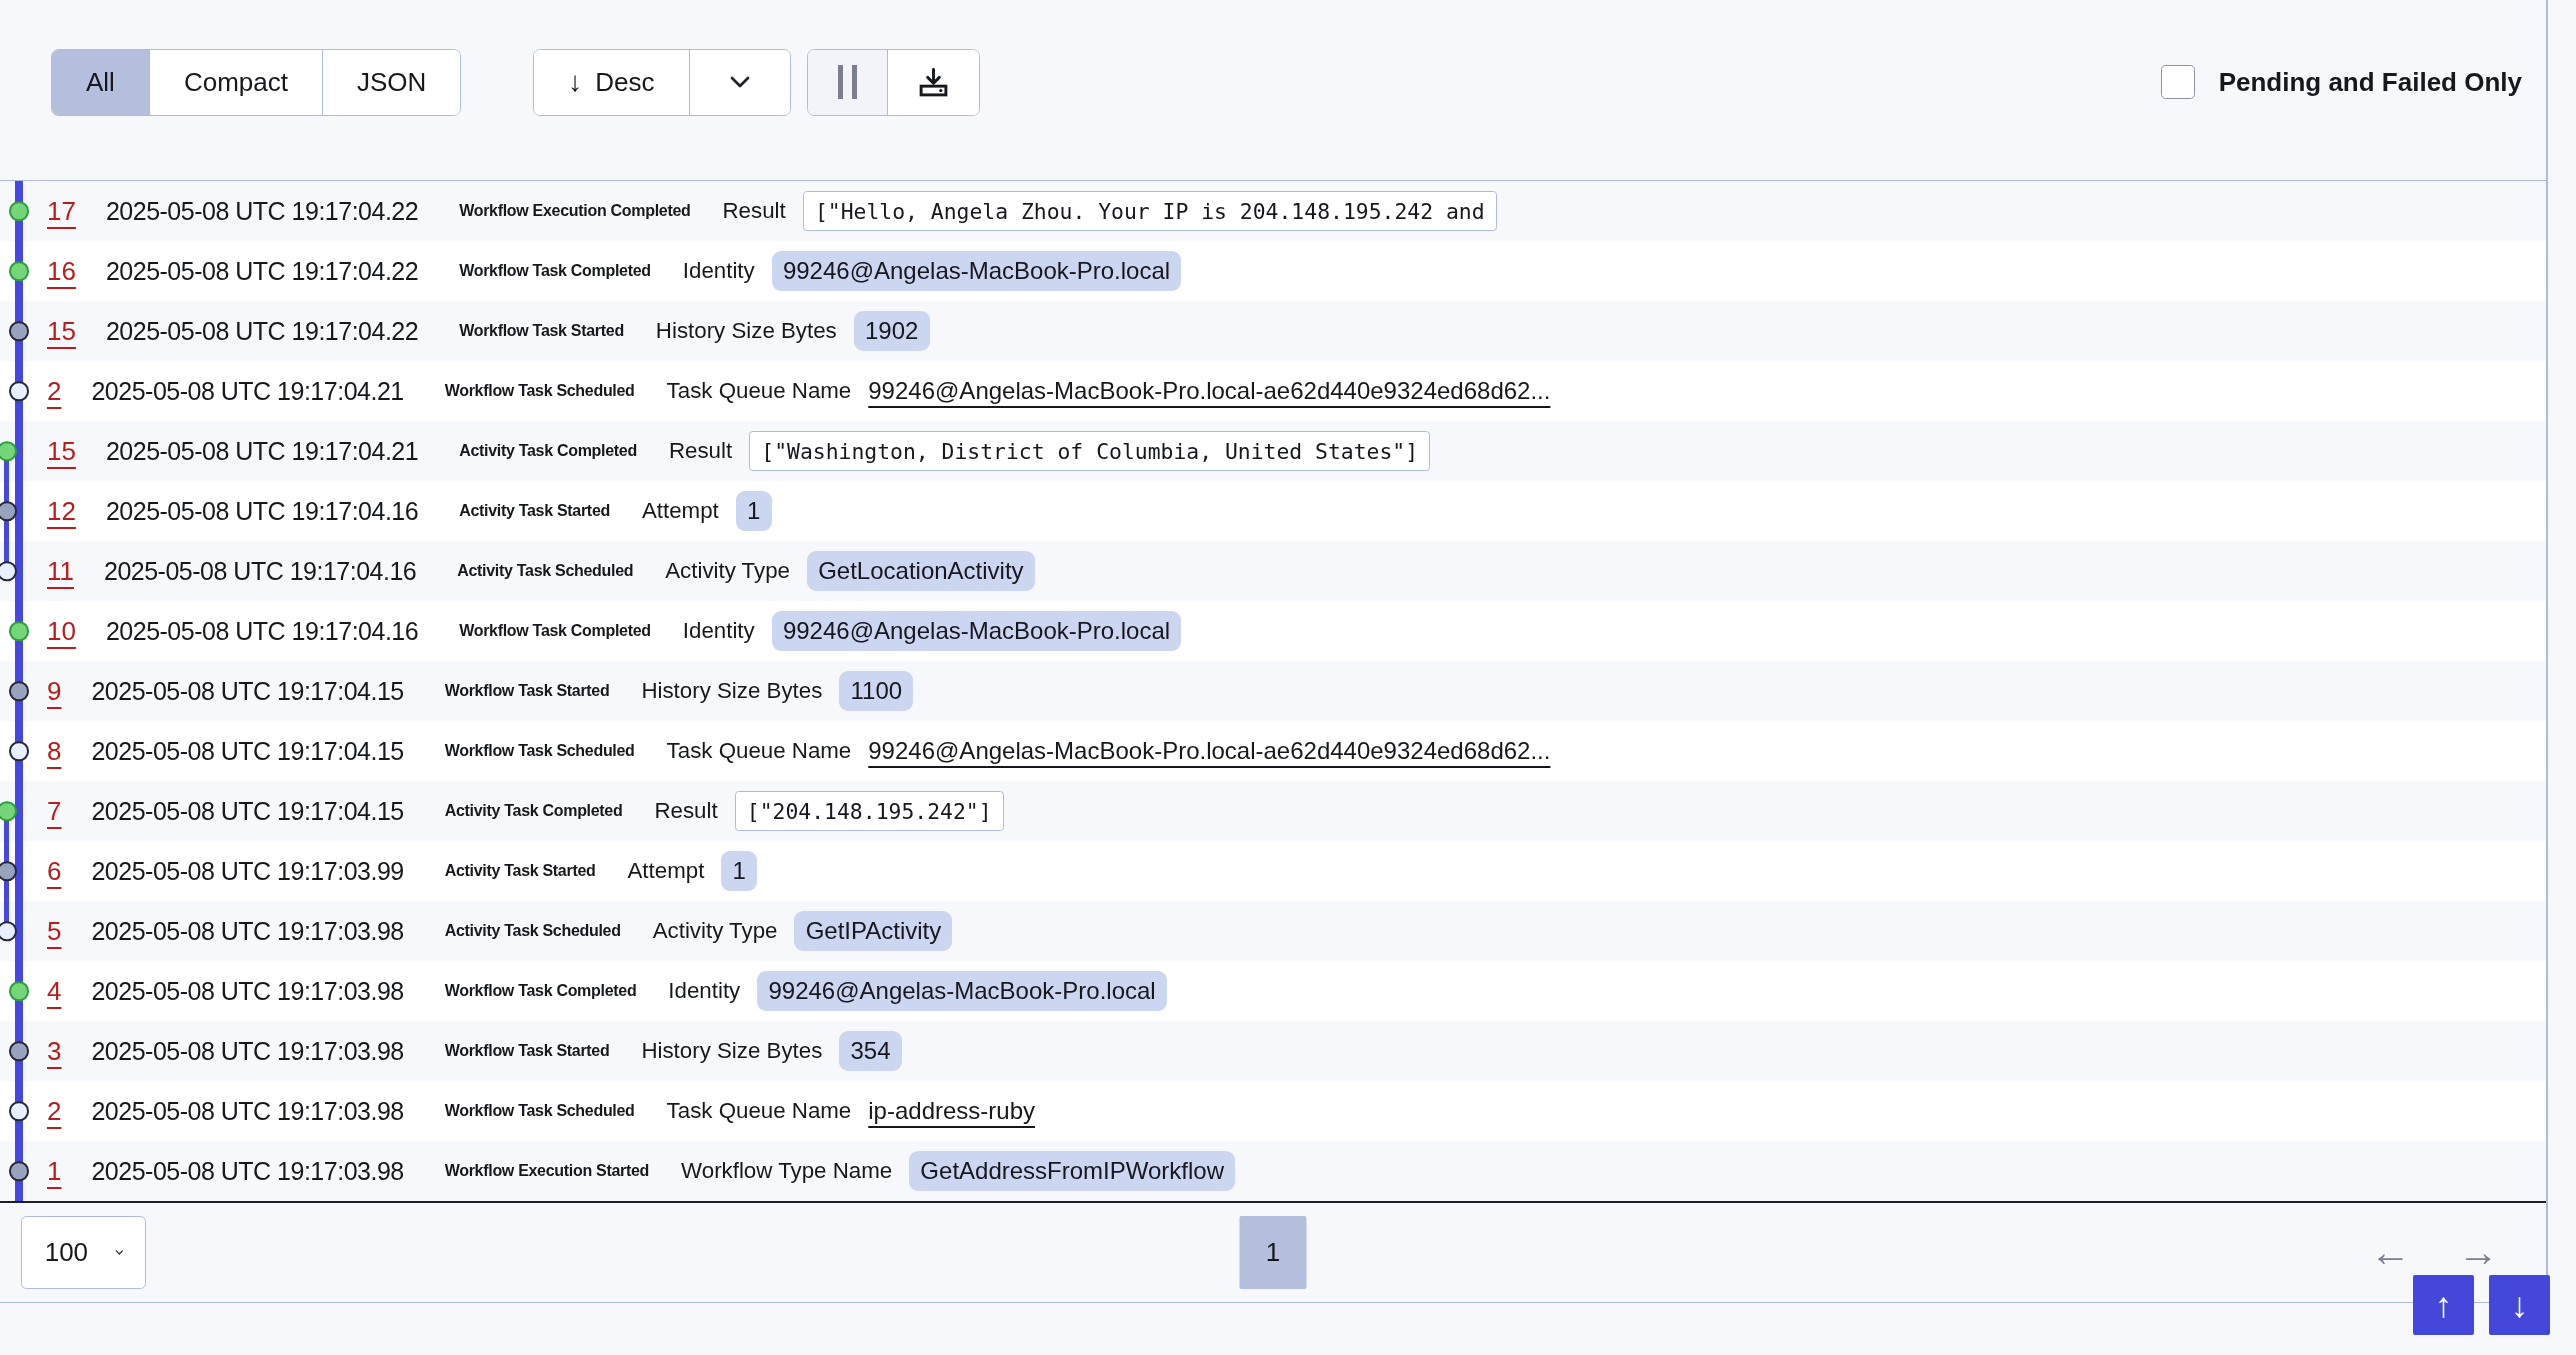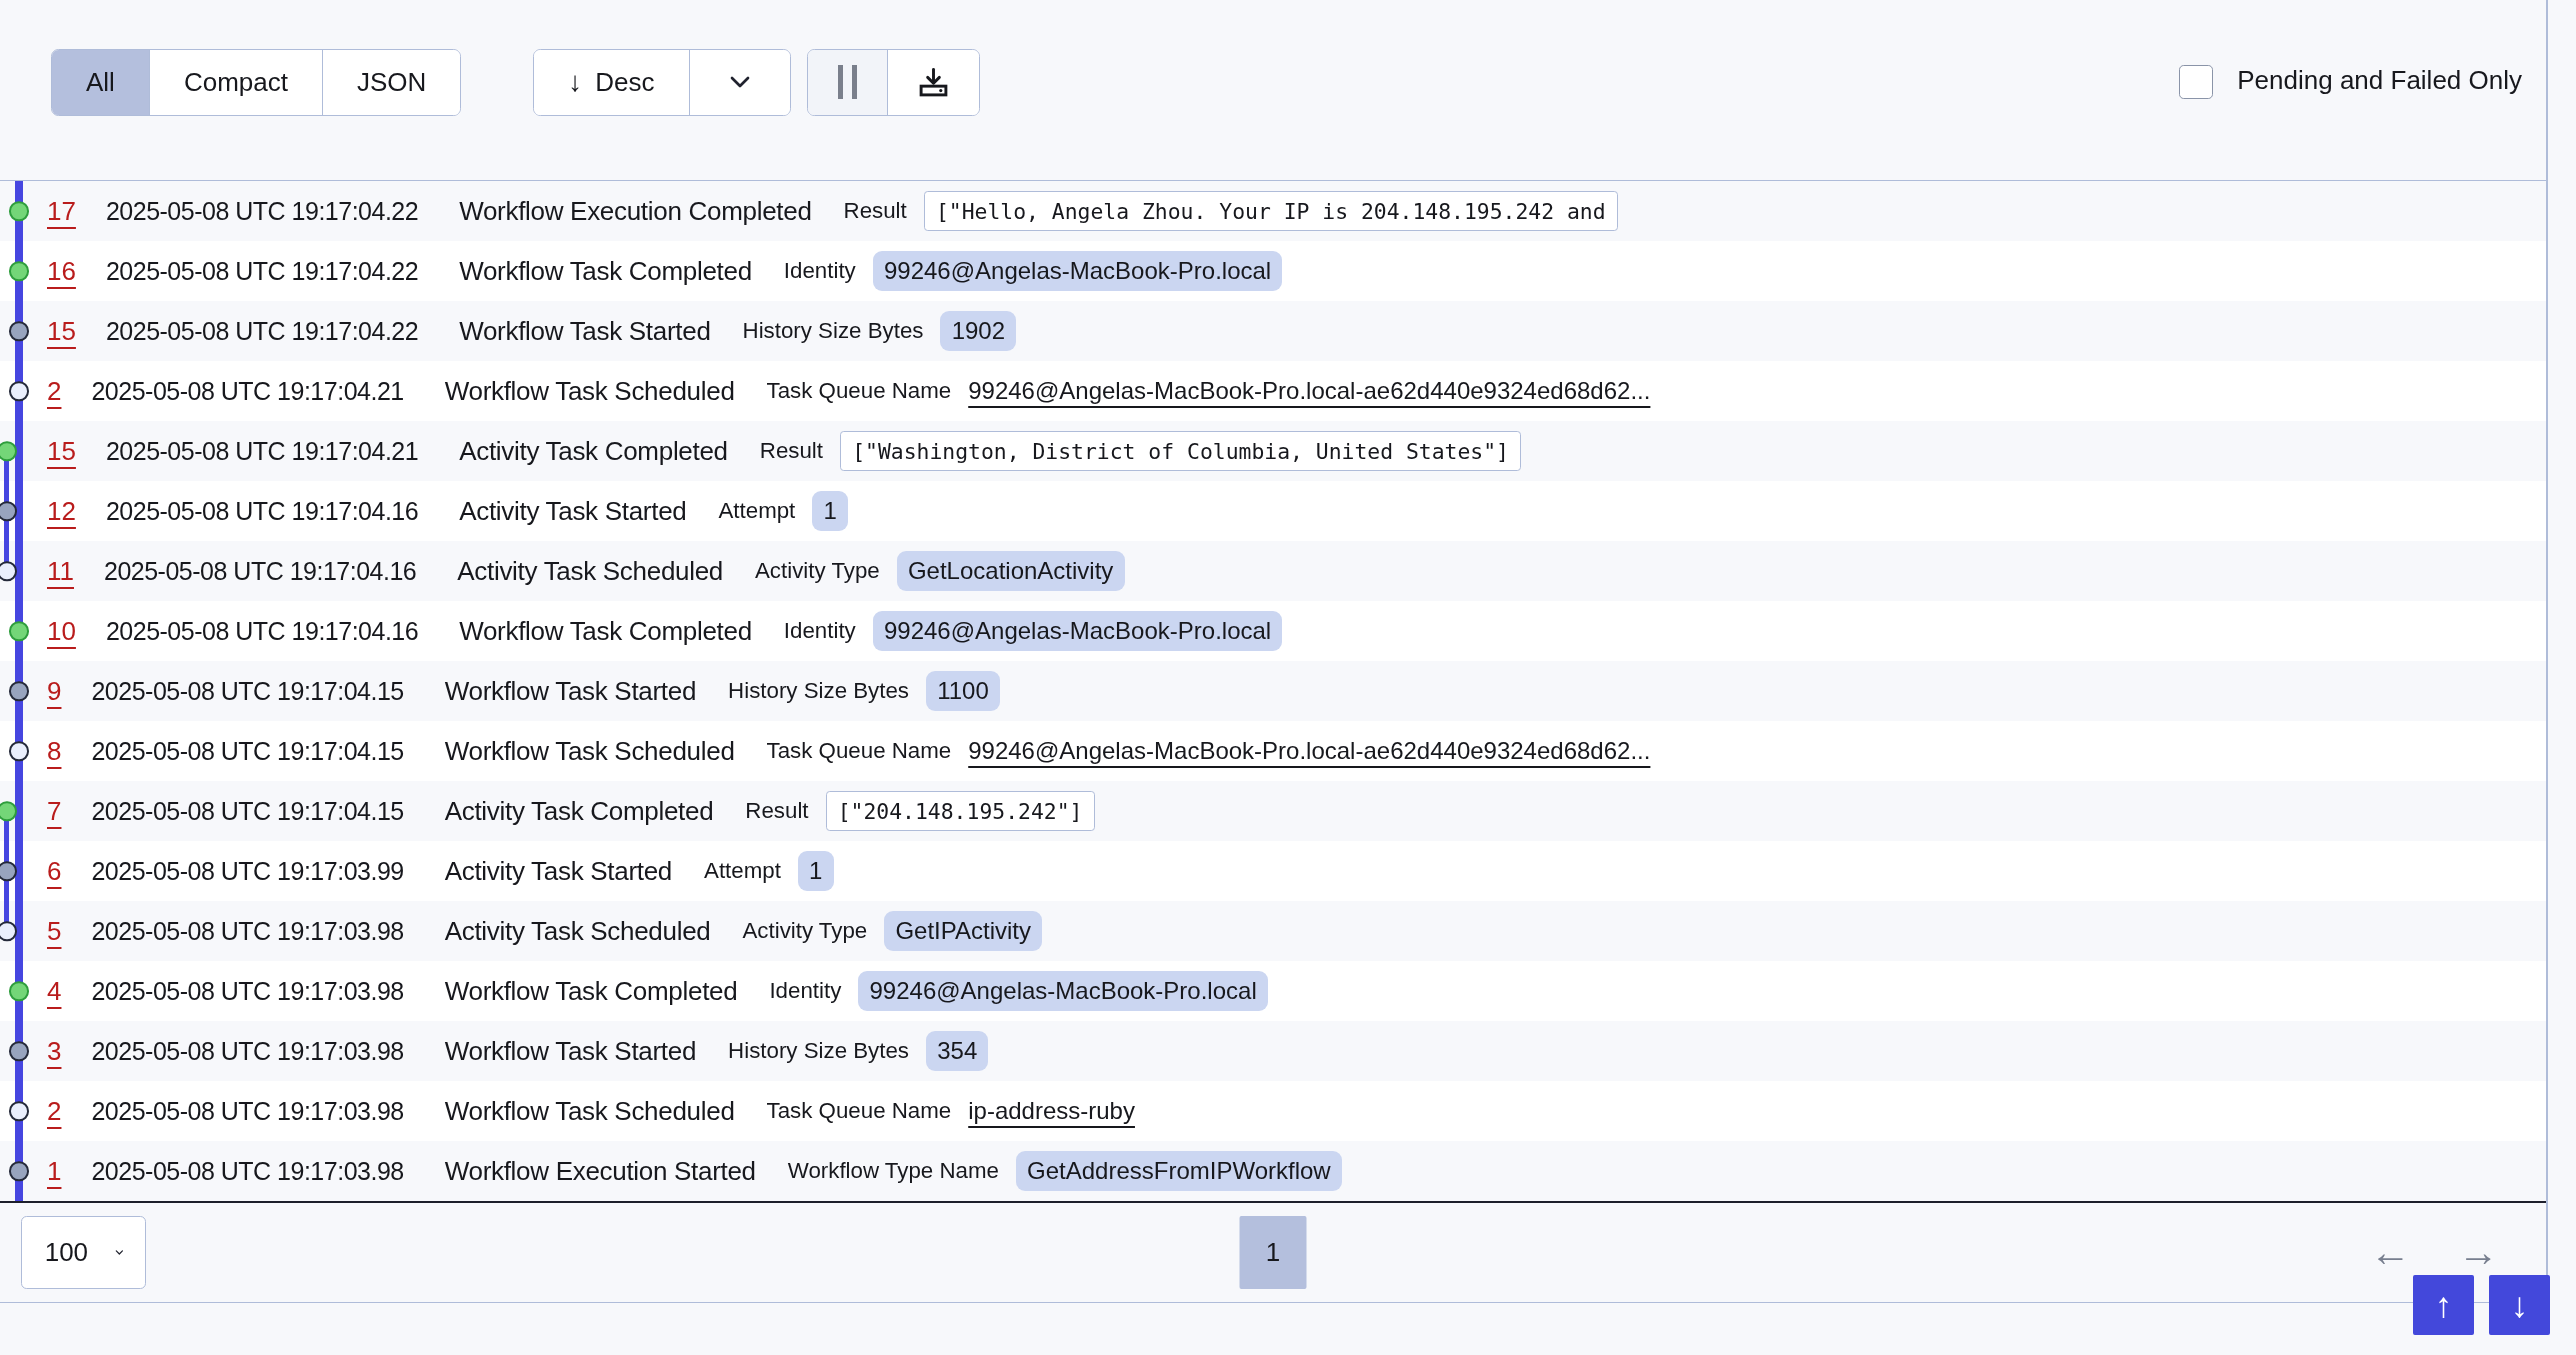--- a/index.html
+++ b/index.html
@@ -37,21 +37,21 @@
     background:#FFFFFF; white-space:nowrap;
   }
   .seg + .seg { border-left:1.9px solid #AFBCD9; }
   .seg.selected { background:#B4BFDD; }
   .seg.muted { background:#F2F4F9; }
   .group-sort { margin-left:72px; }
   .group-io { margin-left:16px; }
   .sort-arrow { font-size:28px; margin-right:13px; }
   .pause-bars { display:flex; gap:8.4px; }
   .pause-bars i { display:block; width:5.6px; height:34px; background:#7A7F8C; }
-  .right-cluster { margin-left:auto; display:flex; gap:24px; }
+  .right-cluster { margin-left:auto; display:flex; align-items:center; gap:24px;font-weight:bold; }
   .checkbox {
     width:34px; height:34px; background:#FFFFFF;
     border:1.9px solid #8A94A8; border-radius:4.7px; cursor:pointer;
   }
   .check-label { font-size:26px; }
   .event-types-btn {
     display:flex; align-items:center; gap:15px;
     height:71px; padding:0 34px; margin-left:3.7px;
     background:#FFFFFF; border:1.9px solid #AFBCD9; border-radius:5.6px;
     font-size:26px; cursor:pointer; white-space:nowrap;
@@ -83,21 +83,21 @@
   .dot.offset { left:-2.8px; }
   .dot.green  { background:#74D678; border-color:#2E9D3D; }
   .dot.gray   { background:#98A4BE; }
   .dot.hollow { background:#EAEFFC; }
   .eid {
     font-size:26px; color:#b91c1c; cursor:pointer;
     text-decoration:underline; text-underline-offset:7.4px;
     text-decoration-thickness:1.9px;
   }
   .ts { margin-left:30px; font-size:25px; letter-spacing:-0.5px; }
-  .ename { margin-left:41px; font-size:26px; font-weight:400; letter-spacing:-0.3px; white-space:nowrap; }
+  .ename { margin-left:41px; font-size:16px; font-weight:700; letter-spacing:-0.3px; white-space:nowrap; }
   .alabel { margin-left:32px; font-size:22.3px; white-space:nowrap; }
   .avalue { margin-left:17px; white-space:nowrap; }
   .avalue.badge {
     font-size:24px; background:#CBD6F1; border-radius:9px;
     padding:5.6px 11.2px;
   }
   .avalue.link {
     font-size:24px; cursor:pointer;
     text-decoration:underline; text-underline-offset:6.5px;
     text-decoration-thickness:1.9px;

